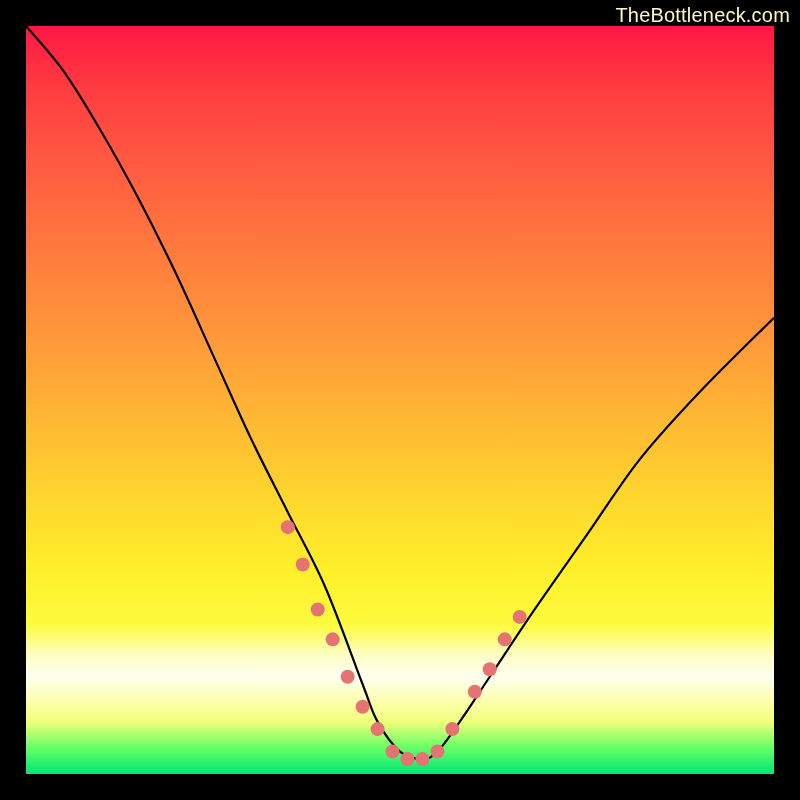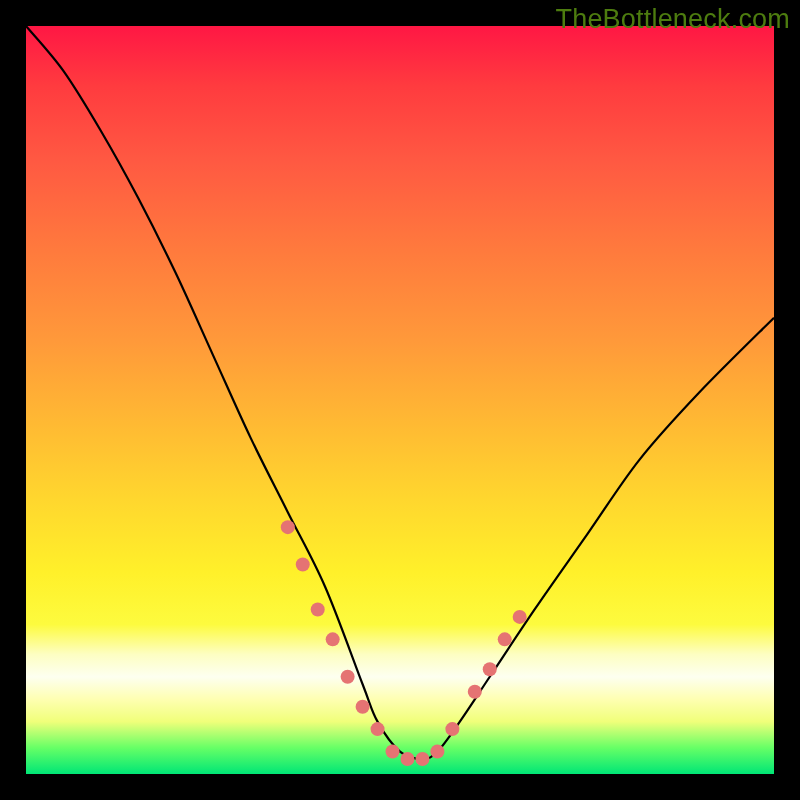--- a/index.html
+++ b/index.html
@@ -32,22 +32,22 @@
       #feffb2 90%,
       #f0ff7a 93%,
       #66ff66 96.5%,
       #00e676 100%
     );
   }
   .watermark {
     position: absolute;
     top: 4px;
     right: 10px;
-    color: #4d7c0f;
-    font-size: 27px;
+    color: #fef9c3;
+    font-size: 20px;
     font-weight: 500;
     letter-spacing: 0.2px;
   }
   svg.plot {
     position: absolute;
     left: 26px;
     top: 26px;
     width: 748px;
     height: 748px;
     overflow: visible;

